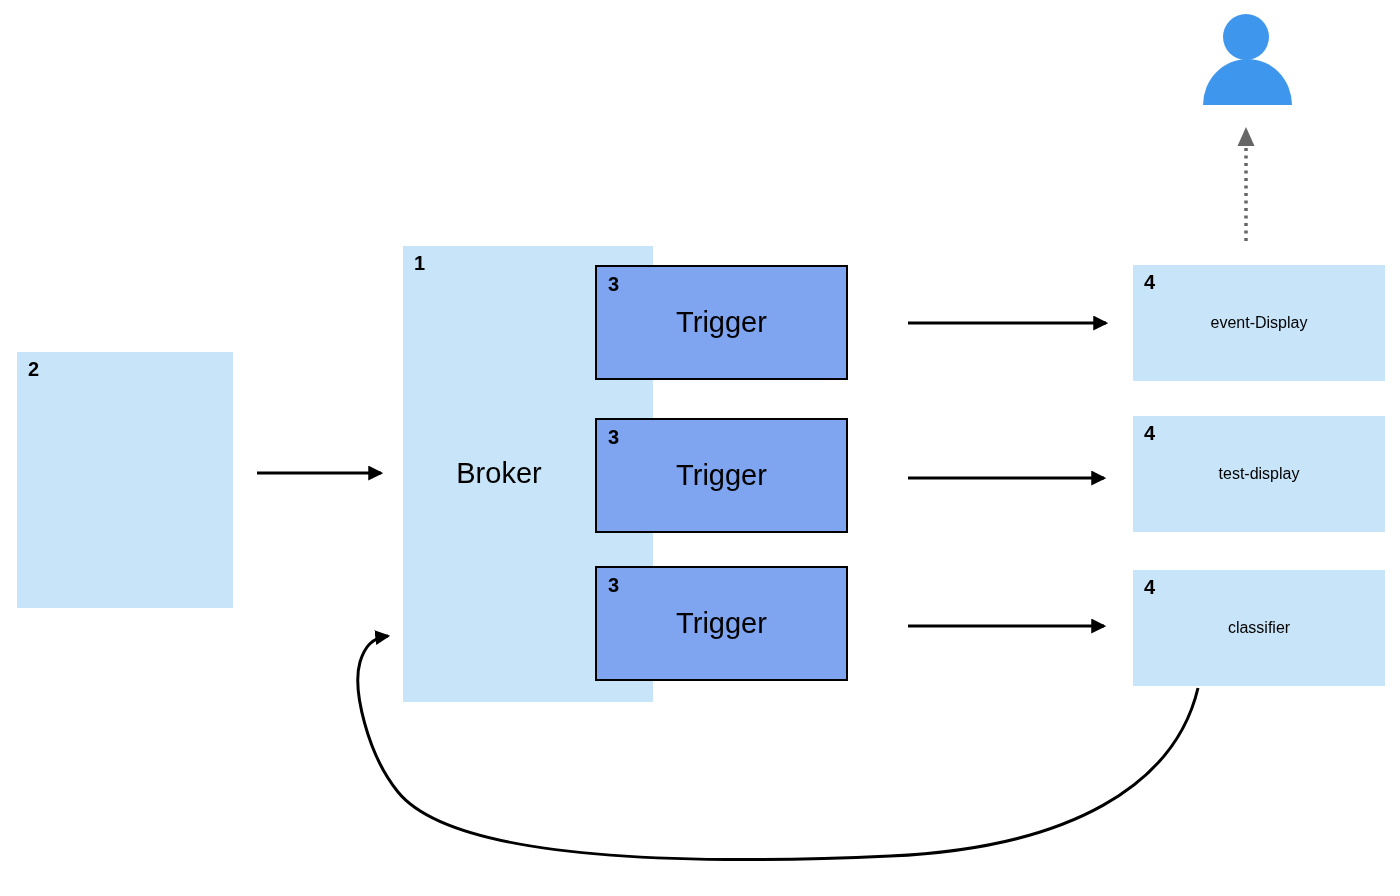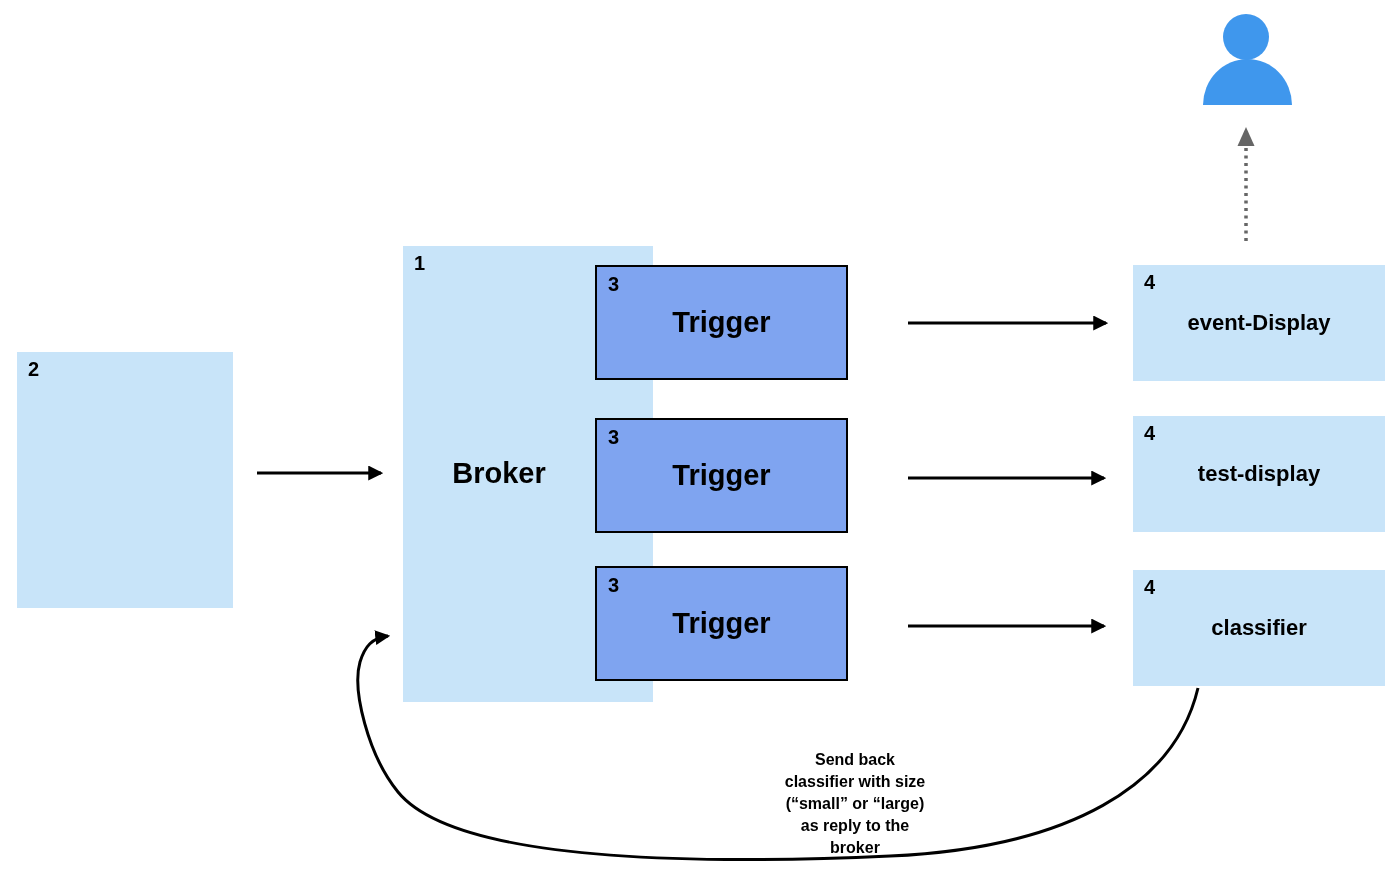--- a/index.html
+++ b/index.html
@@ -28,28 +28,28 @@
   .fill-light { background: #c8e4f9; }
   .fill-trigger { background: #7fa4f0; border: 2px solid #000000; }
   .num {
     position: absolute;
     top: 6px; left: 11px;
     font-size: 20px;
     font-weight: 700;
     line-height: 1.1;
   }
   .lbl {
-    font-weight: 700;
+    font-weight: 400;
     text-align: center;
     white-space: pre-line;
     line-height: 1.15;
   }
   .lbl-xl { font-size: 28px; }
   .lbl-lg { font-size: 29px; }
-  .lbl-md { font-size: 22px; }
+  .lbl-md { font-size: 16px; }
   
   .evt { left: 17px; top: 352px; width: 216px; height: 256px; }
   
   .broker { left: 403px; top: 246px; width: 250px; height: 456px; justify-content: flex-start; }
   .broker-label-strip {
     width: 192px; height: 100%;
     display: flex; align-items: center; justify-content: center;
   }
   
   .trigger { left: 595px; width: 253px; height: 115px; }
@@ -136,19 +136,14 @@
   </div>
   <div class="node fill-light service service-2">
     <span class="num">4</span>
     <span class="lbl lbl-md">test-display</span>
   </div>
   <div class="node fill-light service service-3">
     <span class="num">4</span>
     <span class="lbl lbl-md">classifier</span>
   </div>
 
-  <div class="note">Send back
-classifier with size
-(“small” or “large)
-as reply to the
-broker</div>
 
 </div>
 
 </body></html>

